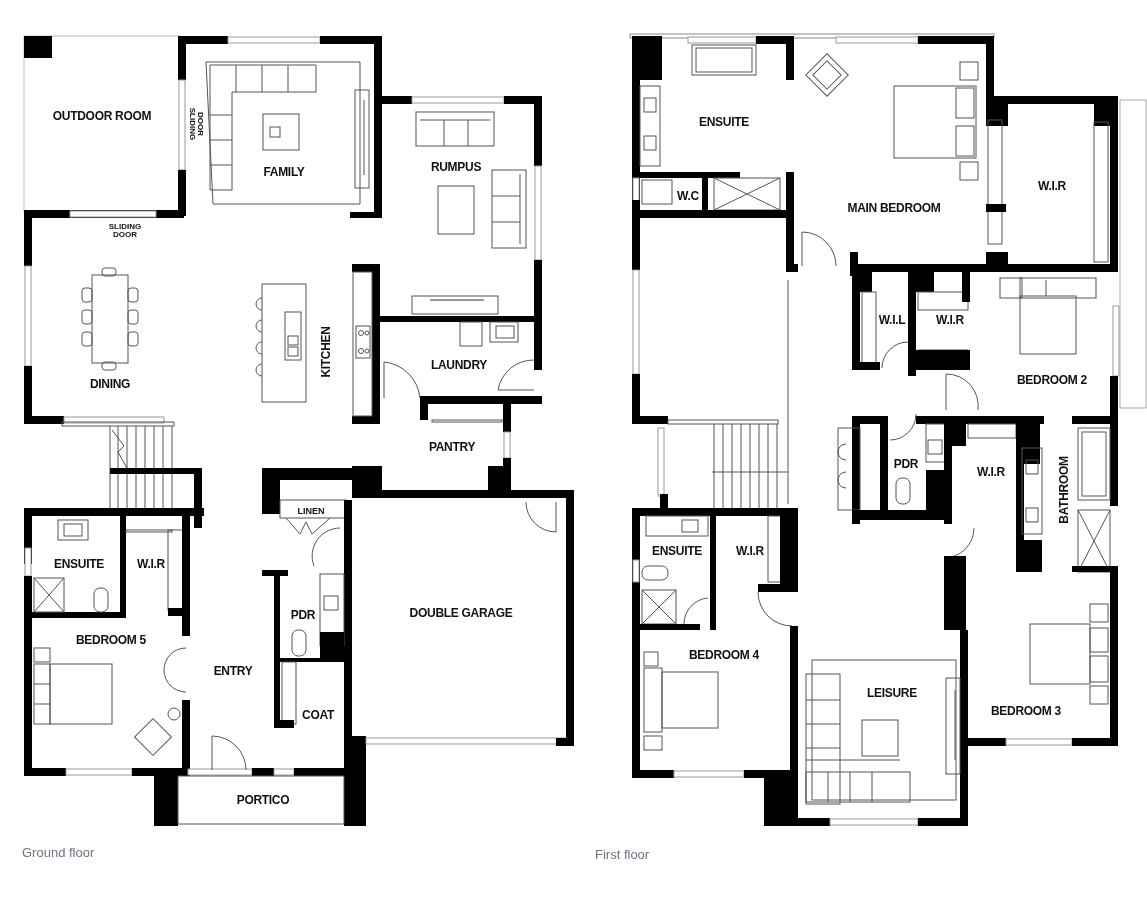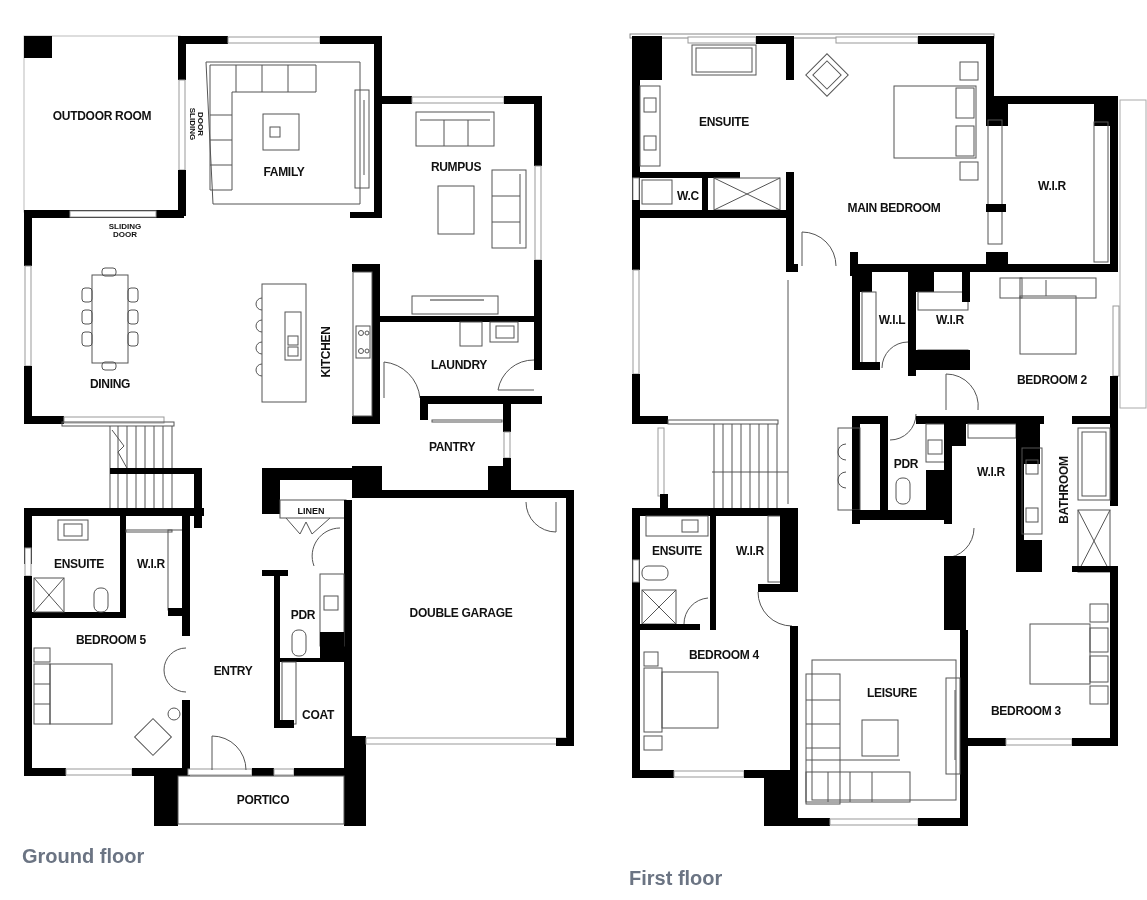--- a/index.html
+++ b/index.html
@@ -4,21 +4,21 @@
 <style>
   html, body { margin: 0; padding: 0; background: #ffffff; }
   body { width: 1147px; height: 900px; position: relative; overflow: hidden; font-family: "Liberation Sans", sans-serif; }
   svg { position: absolute; left: 0; top: 0; }
   .w { fill: #000; }
   .ln { fill: none; stroke: #555; stroke-width: 1; }
   .lnd { fill: none; stroke: #333; stroke-width: 1.2; }
   .win { fill: #fff; stroke: #999; stroke-width: 1; }
   .room-label { font-family: "Liberation Sans", sans-serif; font-size: 12px; font-weight: bold; fill: #111; letter-spacing: -0.3px; }
   .small-label { font-family: "Liberation Sans", sans-serif; font-size: 8px; font-weight: bold; fill: #111; }
-  .floor-title { position: absolute; font-family: "Liberation Sans", sans-serif; font-size: 20px; font-weight: bold; color: #6b7483; }
+  .floor-title { position: absolute; font-family: "Liberation Sans", sans-serif; font-size: 13px; font-weight: normal; color: #6b7483; }
 </style>
 </head>
 <body>
 
 <svg width="1147" height="900" viewBox="0 0 1147 900">
 
   <g>
 
     <rect x="24" y="36" width="156" height="176" fill="none" stroke="#bbb" stroke-width="1"></rect>
     <rect class="w" x="24" y="36" width="28" height="22"></rect>
@@ -420,13 +420,13 @@
     <text class="room-label" x="0" y="0" text-anchor="middle" transform="translate(1068 490) rotate(-90)">BATHROOM</text>
     <text class="room-label" x="677" y="555" text-anchor="middle">ENSUITE</text>
     <text class="room-label" x="750" y="555" text-anchor="middle">W.I.R</text>
     <text class="room-label" x="724" y="659" text-anchor="middle">BEDROOM 4</text>
     <text class="room-label" x="892" y="697" text-anchor="middle">LEISURE</text>
     <text class="room-label" x="1026" y="715" text-anchor="middle">BEDROOM 3</text>
   </g>
 </svg>
 
 <div class="floor-title" style="left:22px; top:845px;">Ground floor</div>
-<div class="floor-title" style="left:629px; top:847px;margin-top:20px;">First floor</div>
+<div class="floor-title" style="left:595px; top:847px;">First floor</div>
 
 </body></html>

